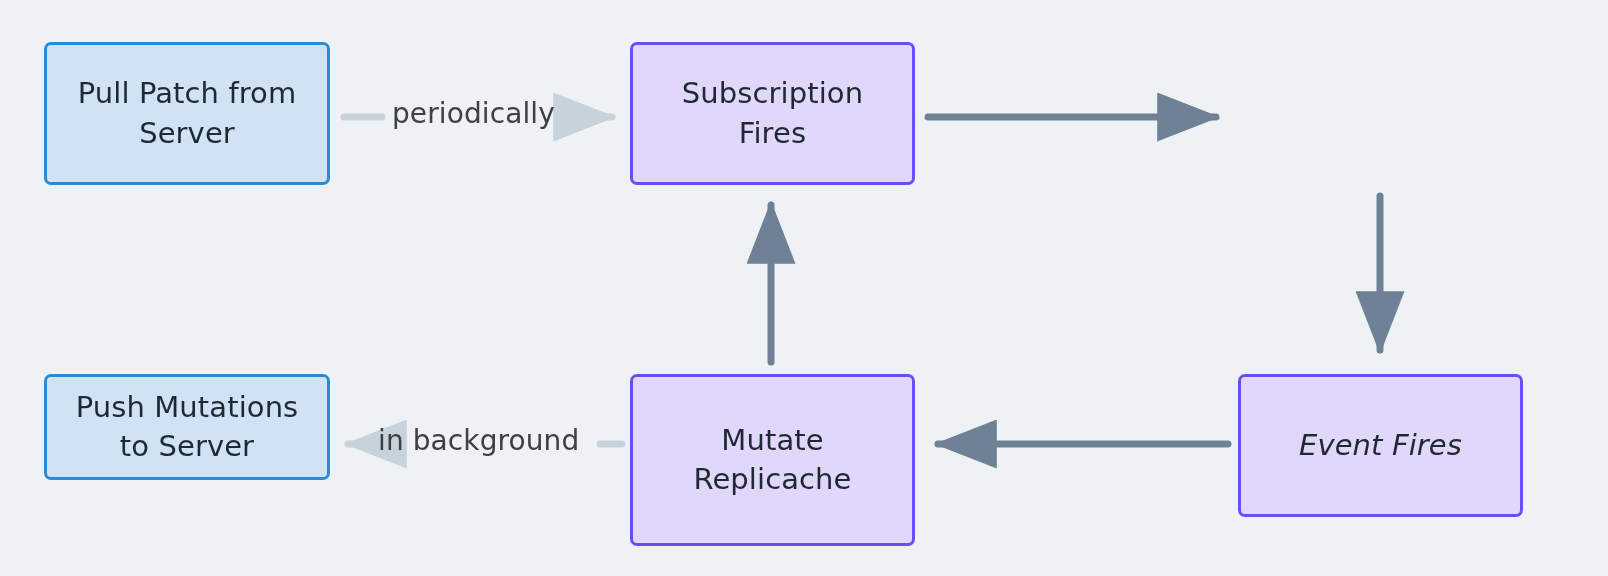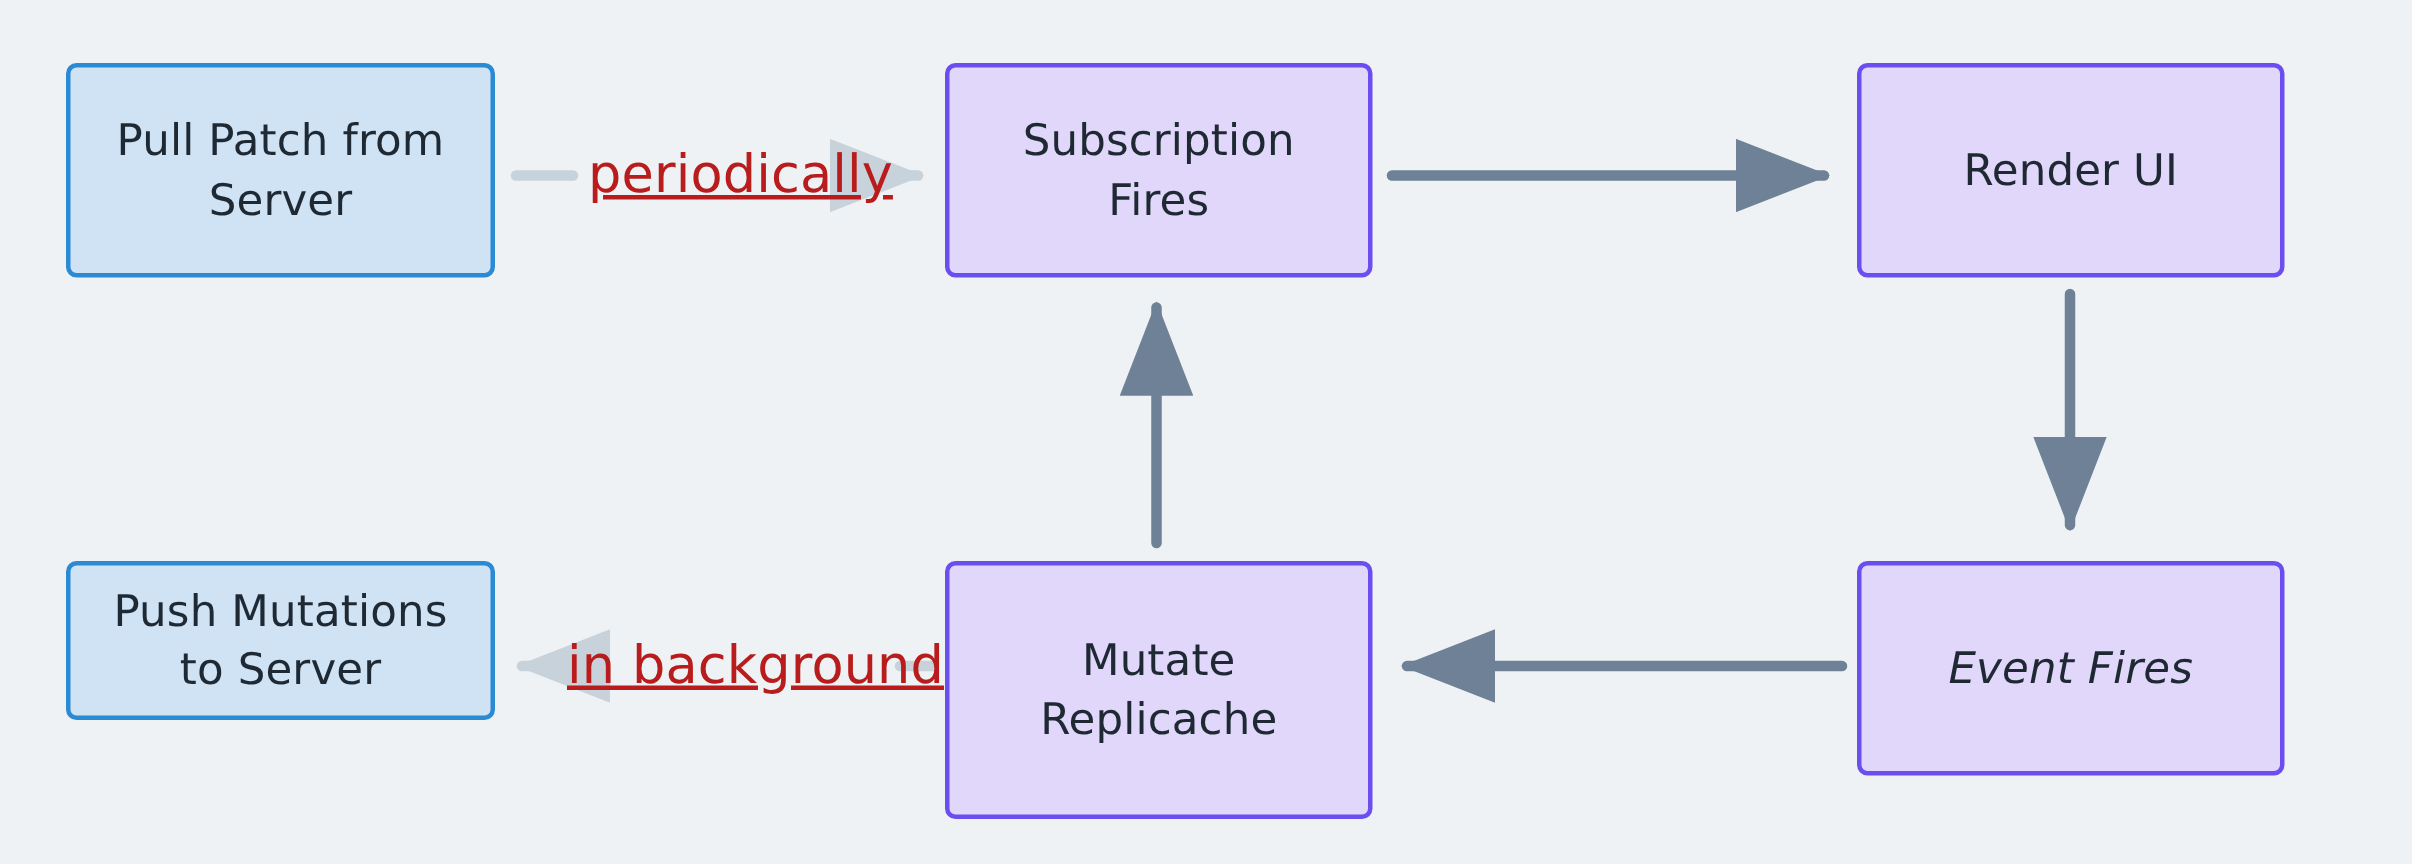--- a/index.html
+++ b/index.html
@@ -48,26 +48,25 @@
   .node-purple {
     background: #e0d7fb;
     border-color: #6b4ef0;
   }
   .node-label {
     display: block;
     white-space: pre-line;
   }
   .edge-label {
     position: absolute;
-    font-size: 35px;
-    color: #b91c1c;
+    font-size: 28px;
+    color: #404040;
     white-space: nowrap;
     background: transparent;
     letter-spacing: 0.1px;
-    text-decoration: underline;
   }
 </style>
 </head>
 <body>
 
 <div id="diagram">
 
   <svg class="edges" viewBox="0 0 1608 576" xmlns="http://www.w3.org/2000/svg">
     <defs>
       <marker id="arrow-dark" markerWidth="9" markerHeight="7" refX="8.4" refY="3.5" orient="auto" markerUnits="strokeWidth">
@@ -108,23 +107,20 @@
   <div class="node node-blue" style="left:44px; top:42px; width:286px; height:143px;">
     <span class="node-label">Pull Patch from
 Server</span>
   </div>
 
   <div class="node node-purple" style="left:630px; top:42px; width:285px; height:143px;">
     <span class="node-label">Subscription
 Fires</span>
   </div>
 
-  <div class="node node-purple" style="left:1238px; top:42px; width:285px; height:143px;">
-    <span class="node-label">Render UI</span>
-  </div>
 
   <div class="node node-purple" style="left:1238px; top:374px; width:285px; height:143px;font-style:italic;">
     <span class="node-label">Event Fires</span>
   </div>
 
   <div class="node node-purple" style="left:630px; top:374px; width:285px; height:172px;">
     <span class="node-label">Mutate
 Replicache</span>
   </div>
 

